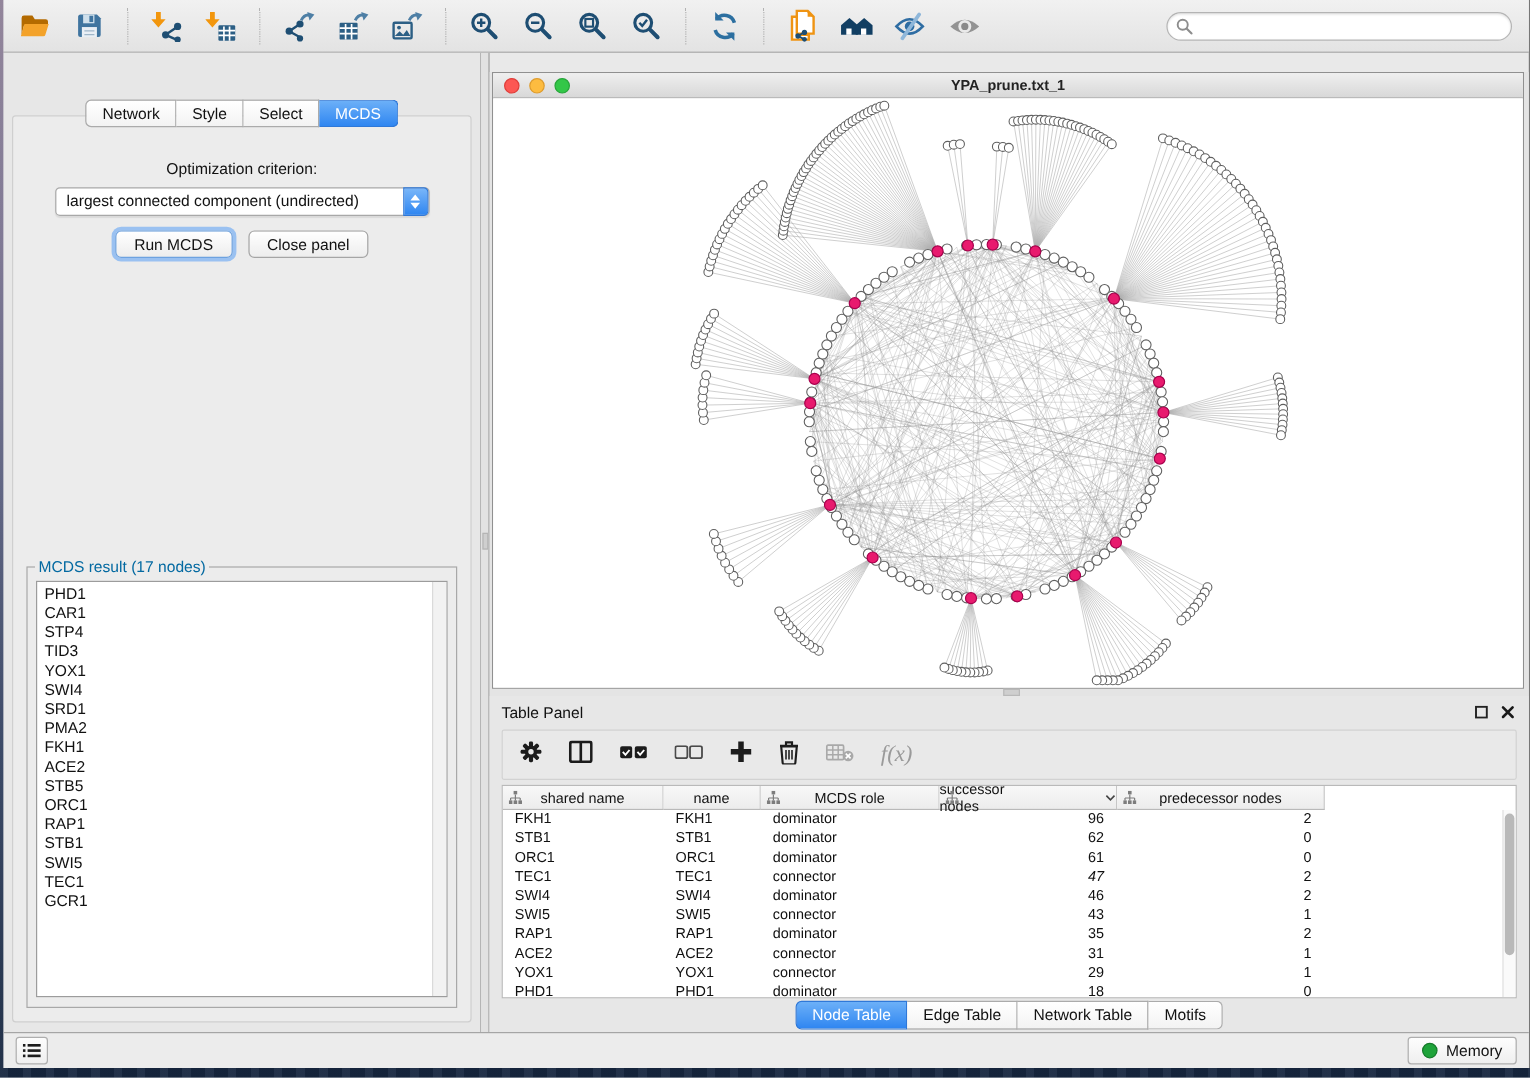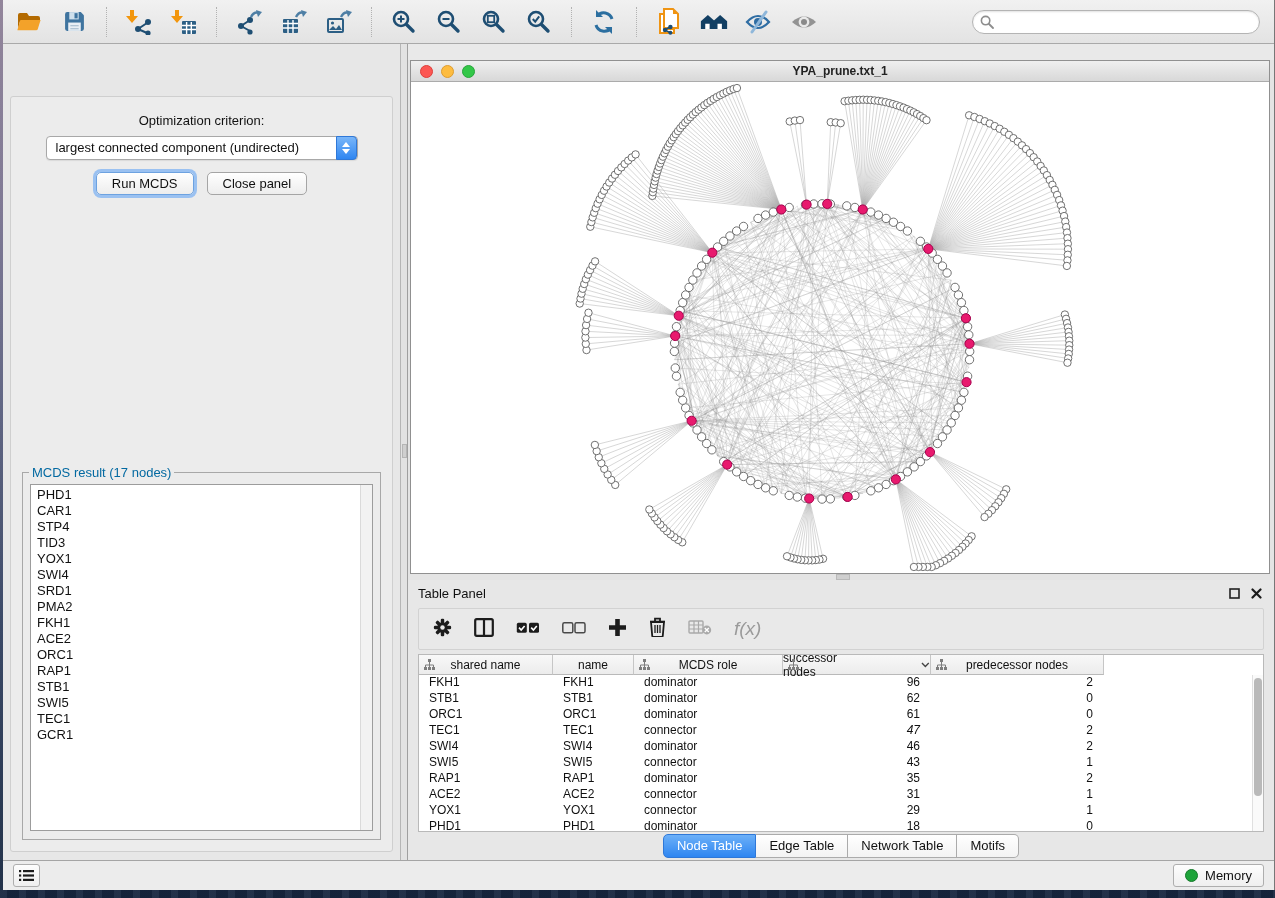--- a/index.html
+++ b/index.html
@@ -31,21 +31,21 @@
   .panel-head { height:26px; display:flex; align-items:center; padding:0 10px; font-size:13px; color:#111; }
   .panel-head .sp { flex:1; }
   .win-btn { width:16px; height:16px; display:flex; align-items:center; justify-content:center; margin-left:6px; }
   .cp-inner { position:absolute; left:7px; right:7px; top:52px; bottom:8px; background:#ececec; border:1px solid #cfcfcf; border-radius:3px; }
   .cp-tabs { position:absolute; top:-14px; left:0; right:0; display:flex; justify-content:center; }
   .seg { display:inline-flex; }
   .seg .tab { font-size:13px; padding:3px 13px; background:linear-gradient(#fff,#f3f3f3); border:1px solid #ababab; border-left:none; color:#111; }
   .seg .tab:first-child { border-left:1px solid #ababab; border-radius:5px 0 0 5px; }
   .seg .tab:last-child { border-radius:0 5px 5px 0; }
   .seg .tab.sel { background:linear-gradient(#6cb0f8,#2f86f1); border-color:#2f78d8; color:#fff; }
-  .opt-label { text-align:center; font-size:13px; margin-top:16px; color:#111; }
+  .opt-label { text-align:center; font-size:13px; margin-top:36px; color:#111; }
   .combo { position:relative; margin:8px auto 0; width:312px; height:24px; background:#fff; border:1px solid #a8a8a8; border-radius:4px;
            font-size:13px; line-height:22px; padding-left:9px; color:#111; box-shadow:0 1px 1px rgba(0,0,0,.08); }
   .combo .step { position:absolute; right:0; top:-1px; bottom:-1px; width:21px; border-radius:0 4px 4px 0;
                  background:linear-gradient(#79b6f9,#2f86f1); border:1px solid #2f78d8; display:flex; flex-direction:column; align-items:center; justify-content:center; gap:2px; }
   .tri-up { width:0;height:0;border-left:4px solid transparent;border-right:4px solid transparent;border-bottom:5px solid #fff; }
   .tri-dn { width:0;height:0;border-left:4px solid transparent;border-right:4px solid transparent;border-top:5px solid #fff; }
   .btn-row { display:flex; justify-content:center; gap:13px; margin-top:12px; }
   .mac-btn { font-size:13px; padding:3px 15px; background:linear-gradient(#ffffff,#ededed); border:1px solid #a5a5a5; border-radius:5px; color:#111; }
   .mac-btn.focus { box-shadow:0 0 0 3px rgba(100,165,245,.6); border-color:#6da2e0; }
   .result-box { position:absolute; left:5px; right:5px; top:368px; bottom:5px; border:1px solid #a8a8a8; margin:0 6px 6px 6px; }
@@ -69,21 +69,21 @@
   .light.r { background:#fc5753; border:1px solid #df3e3a; }
   .light.y { background:#fdbc40; border:1px solid #de9c2e; }
   .light.g { background:#33c748; border:1px solid #27a53a; }
   .net-canvas { position:absolute; top:21px; left:0; right:0; bottom:0; background:#fff; }
   .net-canvas svg { width:100%; height:100%; display:block; }
 
   
   .tpanel { position:absolute; left:0; right:0; top:520px; bottom:0; background:#e7e7e7; }
   .tp-toolbar { margin:2px 10px 0 10px; height:42px; background:#e9e9e9; border:1px solid #d2d2d2; border-radius:2px;
                 display:flex; align-items:center; gap:22px; padding-left:14px; }
-  .fx { font-family:Liberation Sans, sans-serif; font-style:italic; font-size:19px; color:#9a9a9a; }
+  .fx { font-family:Liberation Serif, serif; font-style:italic; font-size:19px; color:#9a9a9a; }
   .tp-table { position:absolute; left:10px; right:10px; top:74px; bottom:28px; background:#fff; border:1px solid #b9b9b9; overflow:hidden; }
   .thead { display:flex; height:20px; }
   .th { position:relative; background:linear-gradient(#f8f8f8,#ececec); border-right:1px solid #c6c6c6; border-bottom:1px solid #b9b9b9;
         font-size:12px; color:#111; display:flex; align-items:center; justify-content:center; }
   .th .hic { position:absolute; left:5px; top:4px; }
   .th .chev { margin-left:7px; }
   .trow { display:flex; height:16px; font-size:12px; color:#111; }
   .cell { overflow:hidden; white-space:nowrap; }
   .tscroll { position:absolute; right:0; top:20px; bottom:0; width:11px; background:#fafafa; border-left:1px solid #e0e0e0; }
   .tscroll .thumb { position:absolute; left:1px; right:1px; top:3px; height:118px; background:#b9b9b9; border-radius:5px; }
@@ -252,20 +252,28 @@
       <input type="text" placeholder="" style="">
       <svg class="search-glass" width="14" height="14" viewBox="0 0 14 14">
           <circle cx="5.6" cy="5.6" r="4.2" fill="none" stroke="#8d8d8d" stroke-width="1.6"></circle>
           <path d="M9 9l4 4" stroke="#8d8d8d" stroke-width="1.8" stroke-linecap="round"></path>
         </svg>
     </div>
   </div>
 
   <div class="cpanel">
     <div class="cp-inner">
+      <div class="cp-tabs">
+          <span class="seg" id="cp-tabs">
+            <span class="tab">Network</span>
+            <span class="tab">Style</span>
+            <span class="tab">Select</span>
+            <span class="tab sel">MCDS</span>
+          </span>
+        </div>
       <div class="opt-label">Optimization criterion:</div>
       <div class="combo">
         <span>largest connected component (undirected)</span>
         <span class="step">
             <span class="tri-up"></span>
             <span class="tri-dn"></span>
           </span>
       </div>
       <div class="btn-row">
         <button class="mac-btn focus">Run MCDS</button>
@@ -278,20 +286,21 @@
               <div>PHD1</div>
               <div>CAR1</div>
               <div>STP4</div>
               <div>TID3</div>
               <div>YOX1</div>
               <div>SWI4</div>
               <div>SRD1</div>
               <div>PMA2</div>
               <div>FKH1</div>
               <div>ACE2</div>
+              <div>STB5</div>
               <div>ORC1</div>
               <div>RAP1</div>
               <div>STB1</div>
               <div>SWI5</div>
               <div>TEC1</div>
               <div>GCR1</div>
             </div>
           <div class="list-scroll"></div>
         </div>
       </fieldset>

